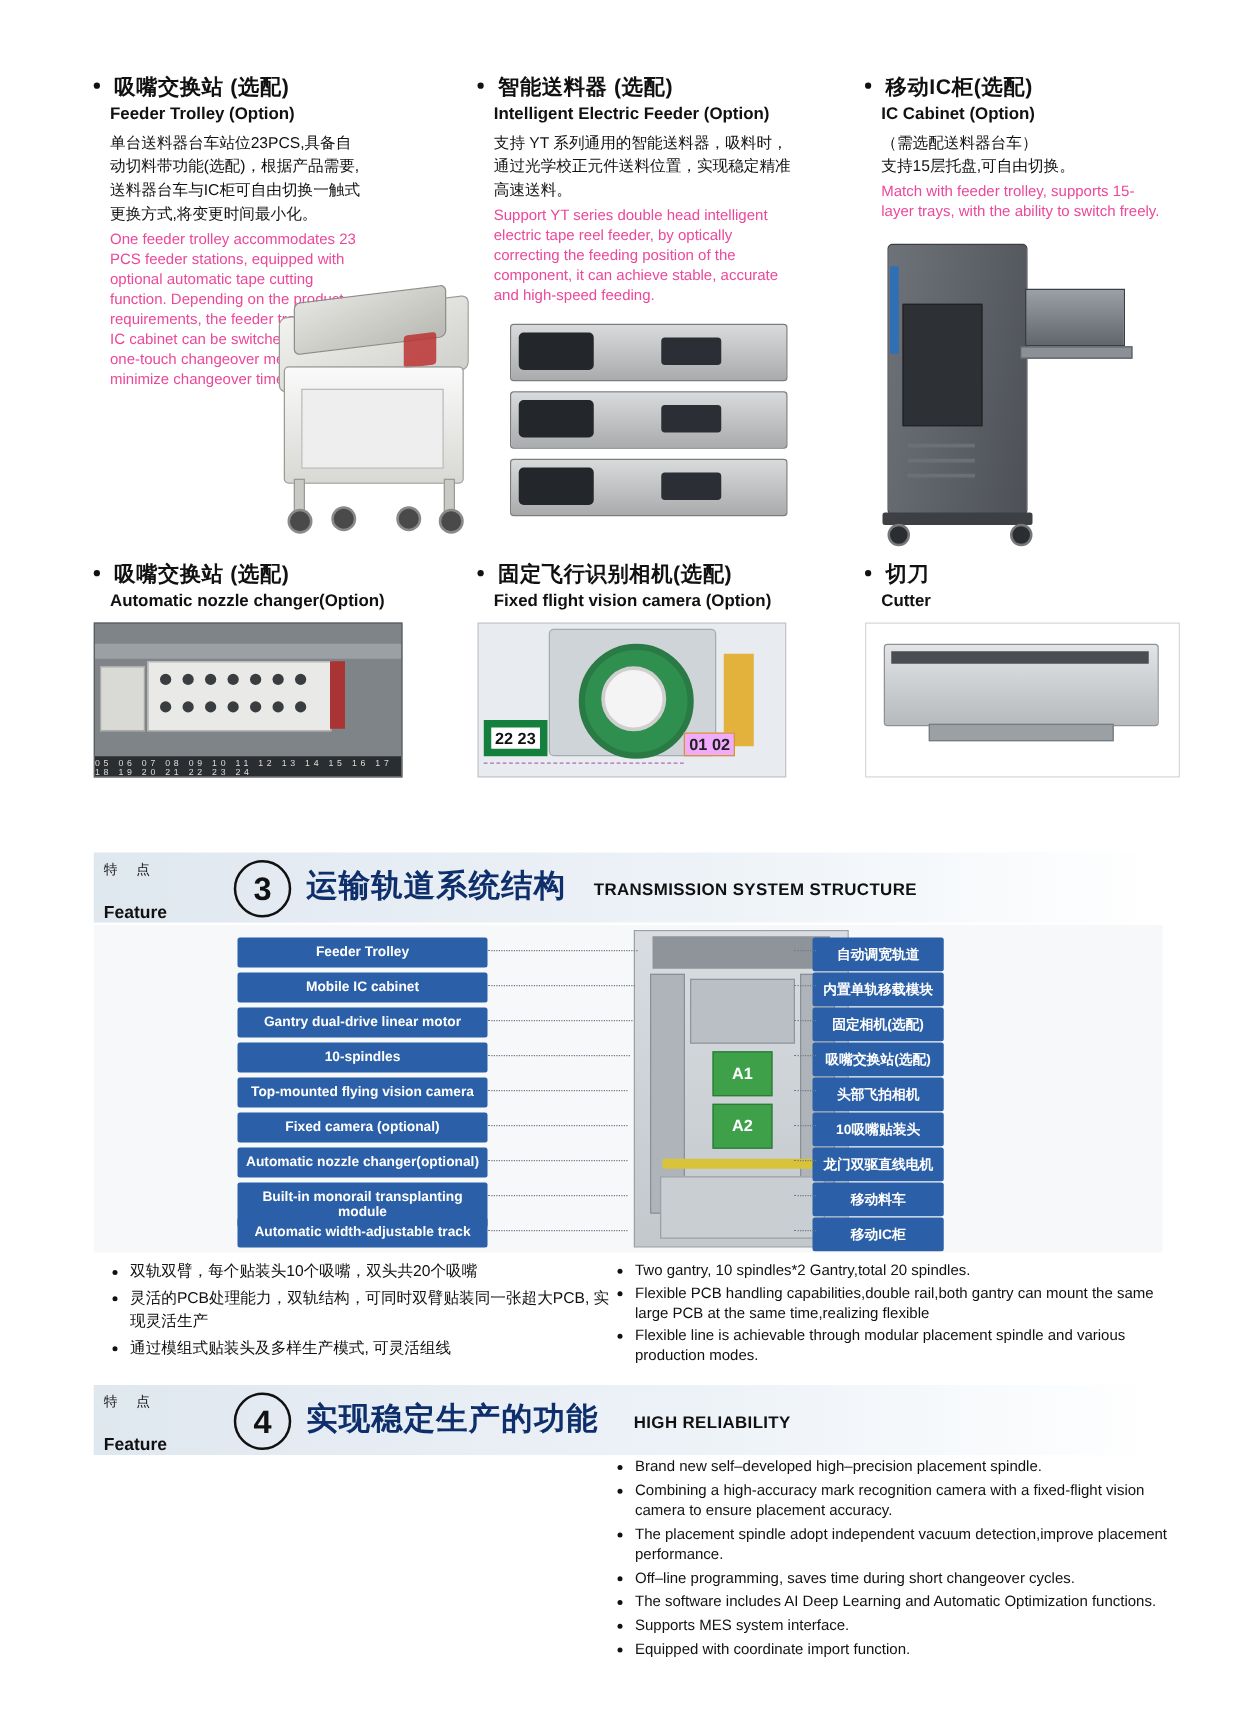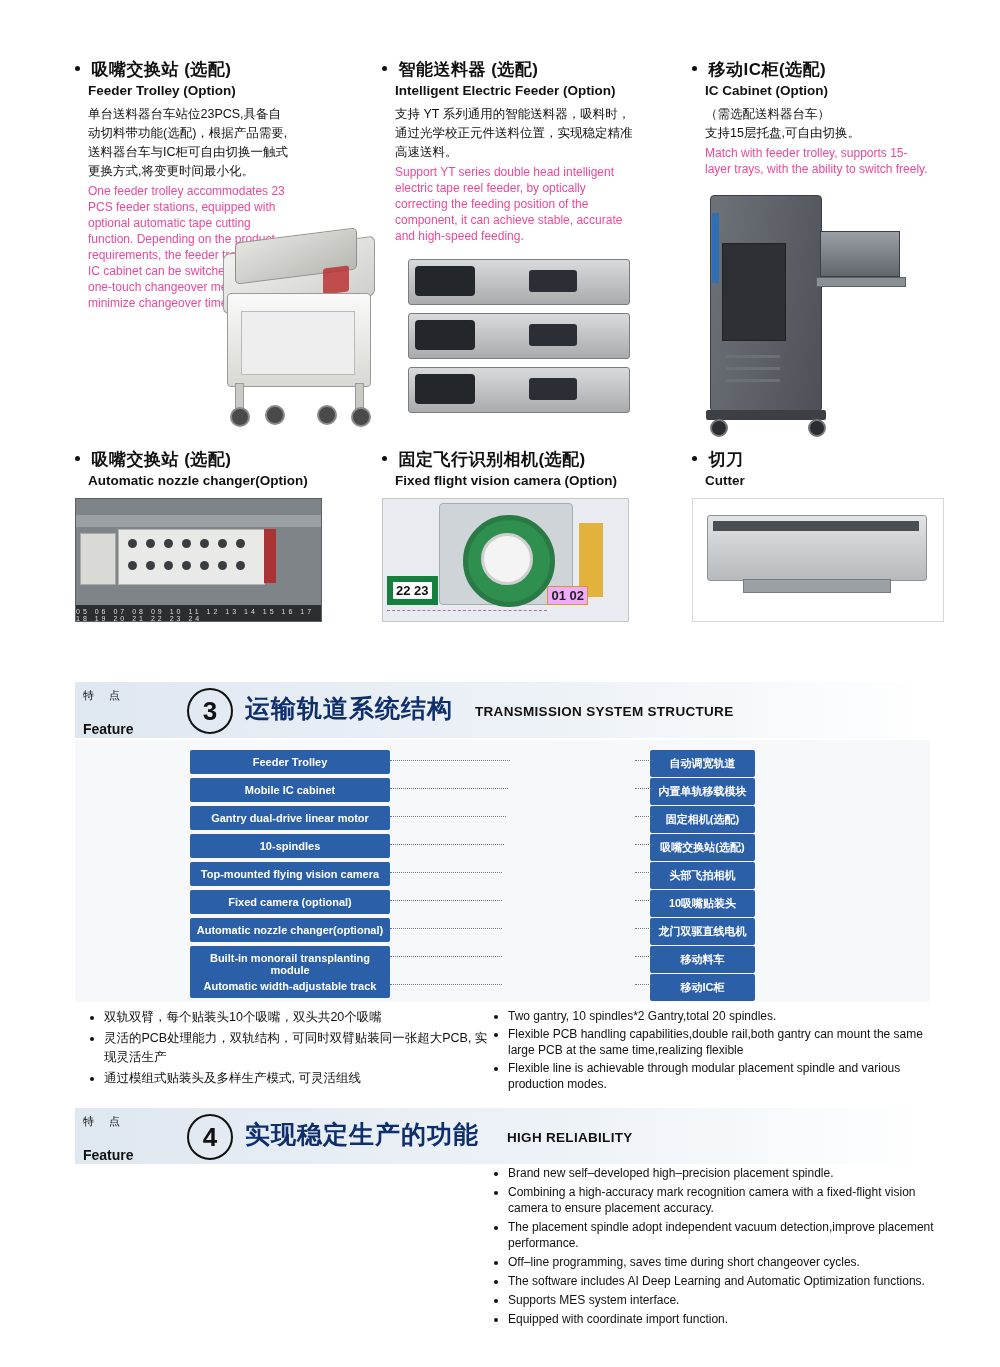--- a/index.html
+++ b/index.html
@@ -279,20 +279,30 @@
     <div class="f-left">
       <div class="f-cn">特  点</div>
       <div class="f-en">Feature</div>
     </div>
     <div class="f-num">3</div>
     <div class="f-title-cn">运输轨道系统结构</div>
     <div class="f-title-en" style="left:400px">TRANSMISSION SYSTEM STRUCTURE</div>
   </div>
 
   <div class="diagram">
+    <div class="machine">
+      <div class="m-top"></div>
+      <div class="m-col mc1"></div>
+      <div class="m-col mc2"></div>
+      <div class="m-strip"></div>
+      <div class="m-green mg1">A1</div>
+      <div class="m-green mg2">A2</div>
+      <div class="m-yellow"></div>
+      <div class="m-bot"></div>
+    </div>
 
     <div class="tag" style="left:115px;top:10px">Feeder Trolley</div>
     <div class="tag" style="left:115px;top:38px">Mobile IC cabinet</div>
     <div class="tag" style="left:115px;top:66px">Gantry dual-drive linear motor</div>
     <div class="tag" style="left:115px;top:94px">10-spindles</div>
     <div class="tag" style="left:115px;top:122px">Top-mounted flying vision camera</div>
     <div class="tag" style="left:115px;top:150px">Fixed camera (optional)</div>
     <div class="tag" style="left:115px;top:178px">Automatic nozzle changer(optional)</div>
     <div class="tag" style="left:115px;top:206px">Built-in monorail transplanting module</div>
     <div class="tag" style="left:115px;top:234px">Automatic width-adjustable track</div>

